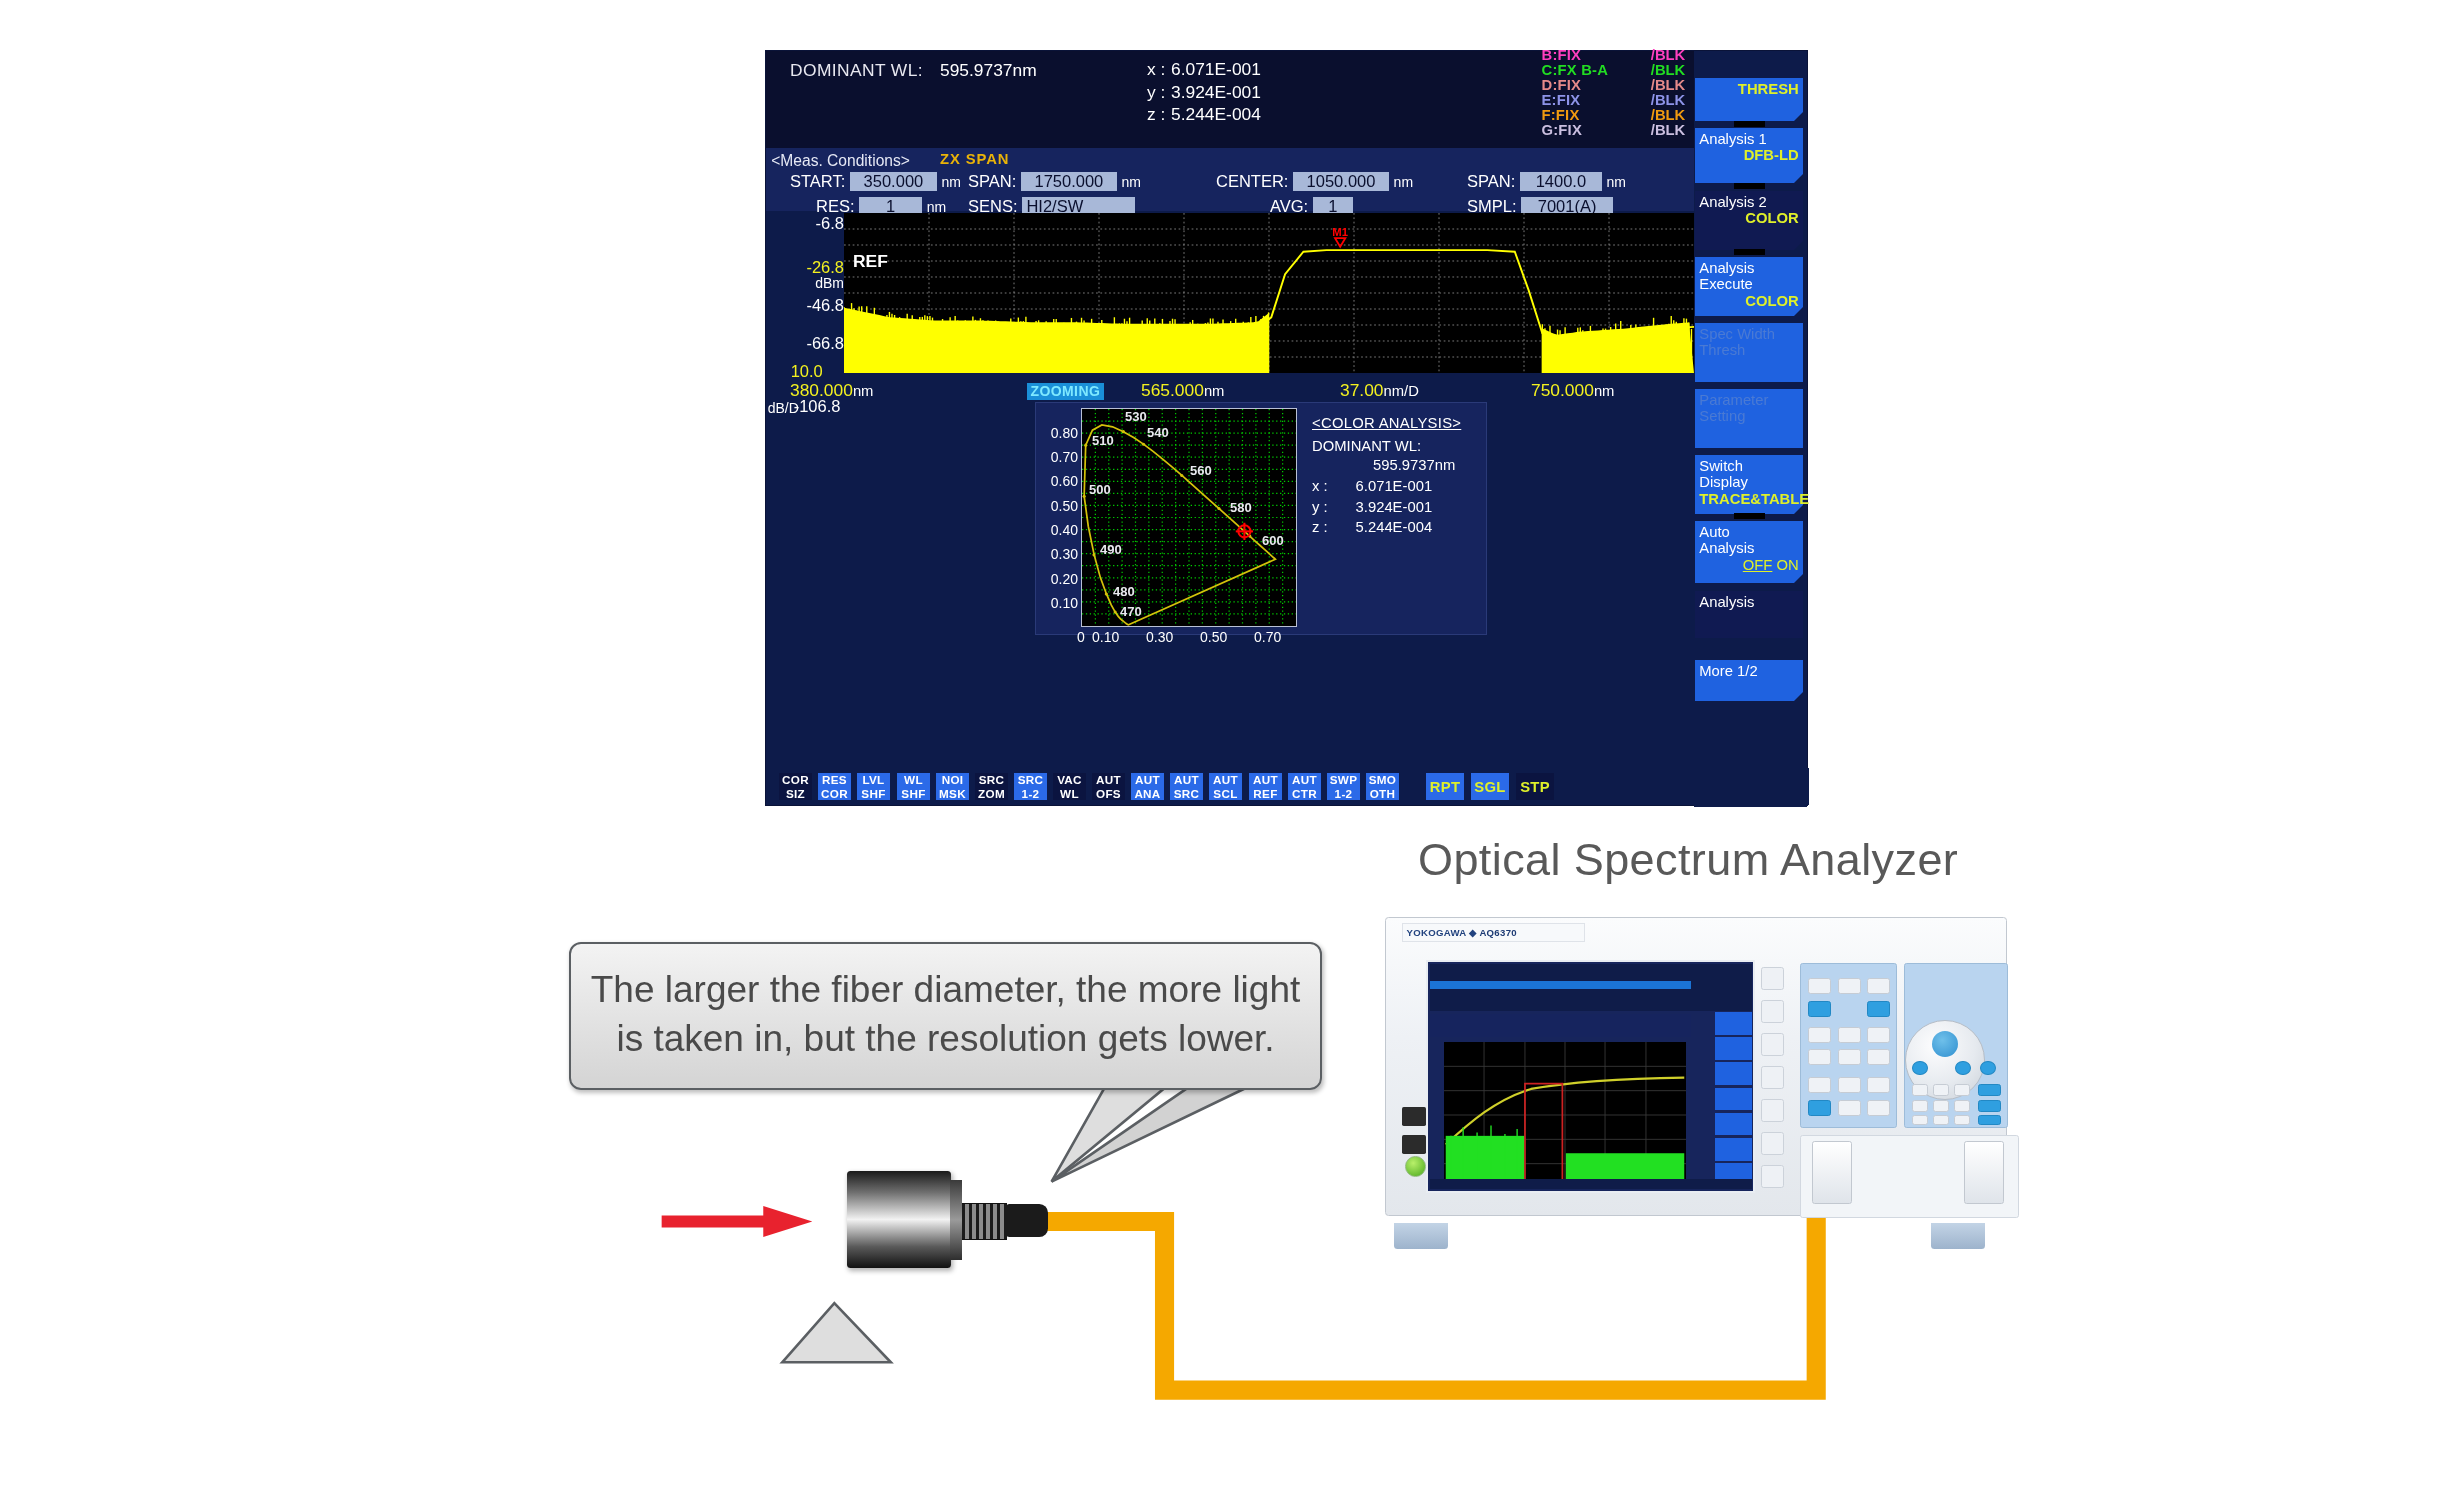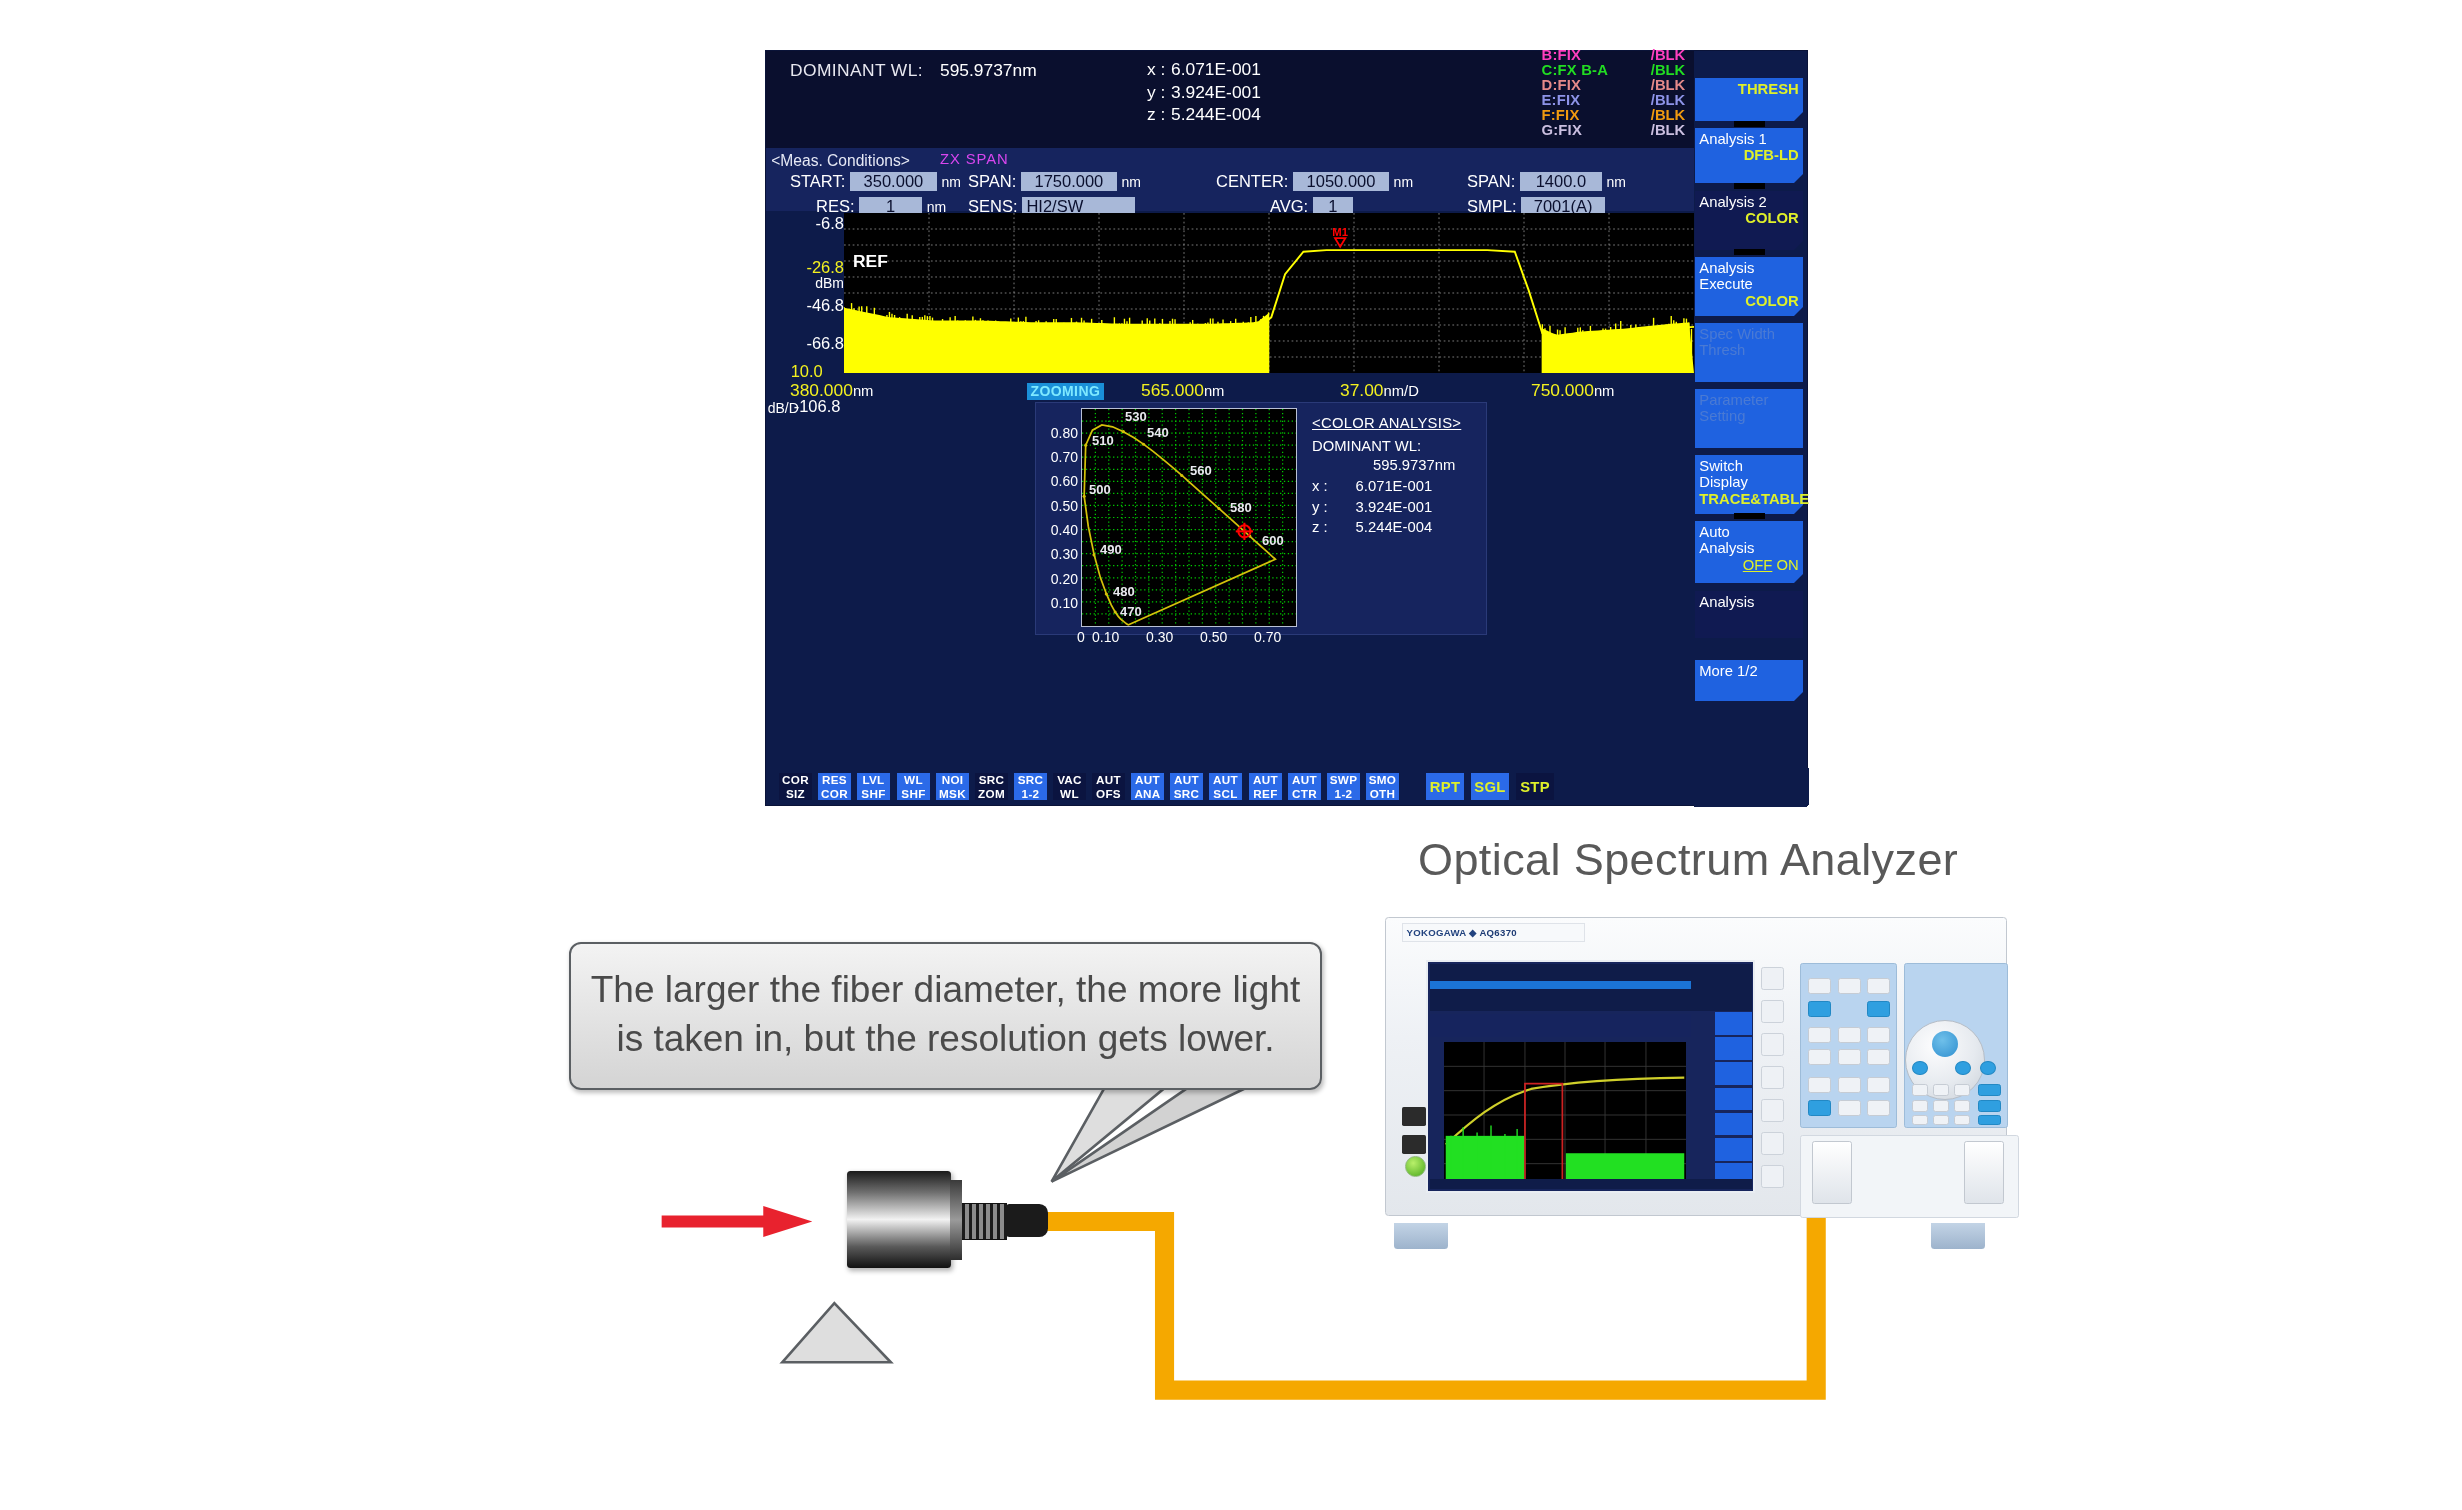--- a/index.html
+++ b/index.html
@@ -36,21 +36,21 @@
   .legend { position:absolute; right:0px; top:-3.5px; width:156px; font-size:14.8px; line-height:15px; font-weight:bold;}
   .legend .row { display:flex; justify-content:space-between; padding:0 8.7px 0 3.5px;}
   .legend .row span:first-child{ letter-spacing:0.2px;}
 
   
   .meas {
     position:absolute; left:0px; top:97px; width:928px; height:63px;
     background:#16245e;
   }
   .meas-title{ position:absolute; left:5.2px; top:3.5px; font-size:15.6px; color:#e6e9f5;}
-  .zoom-badge{ position:absolute; left:174px; top:2.6px; font-size:14.8px; color:#d946ef; letter-spacing:0.9px; font-weight:normal;}
+  .zoom-badge{ position:absolute; left:174px; top:2.6px; font-size:14.8px; color:#eab308; letter-spacing:0.9px; font-weight:bold;}
   .meas-row { position:absolute; left:0; width:928px; height:24px; font-size:16.5px; color:#ffffff;}
   .meas-row.r1{ top:24px; } .meas-row.r2{ top:49px; }
   .fld { position:absolute; white-space:nowrap;}
   .fld .lbl { color:#ffffff; }
   .fld .box { display:inline-block; background:#a8b8d8; color:#0a0f2e; padding:0 4.3px; text-align:center; font-weight:normal;}
   .fld .unit{ color:#ffffff; font-size:14px;}
   #plot {
     position:absolute; left:78px; top:162px; width:850px; height:160px;
     background:#000000;
   }
@@ -270,21 +270,21 @@
       <div class="fld" style="left:202px;">
         <span class="lbl">SENS:</span>
         <span class="box" style="width:113px;text-align:left;">HI2/SW</span>
       </div>
       <div class="fld" style="left:504px;">
         <span class="lbl">AVG:</span>
         <span class="box" style="width:40px;">1</span>
       </div>
       <div class="fld" style="left:701px;">
         <span class="lbl">SMPL:</span>
-        <span class="box" style="width:84px;">7001(A)</span>
+        <span class="box" style="width:92px;">7001(A)</span>
       </div>
     </div>
   </div>
 
   <div class="yax" style="top:163px;">-6.8</div>
   <div class="yax hl" style="top:207px;">-26.8</div>
   <div class="yax" style="top:224px;font-size:14px;">dBm</div>
   <div class="yax" style="top:245px;">-46.8</div>
   <div class="yax" style="top:283px;">-66.8</div>
   <div class="yax hl" style="top:311px;left:1.7px;text-align:center;">10.0</div>

